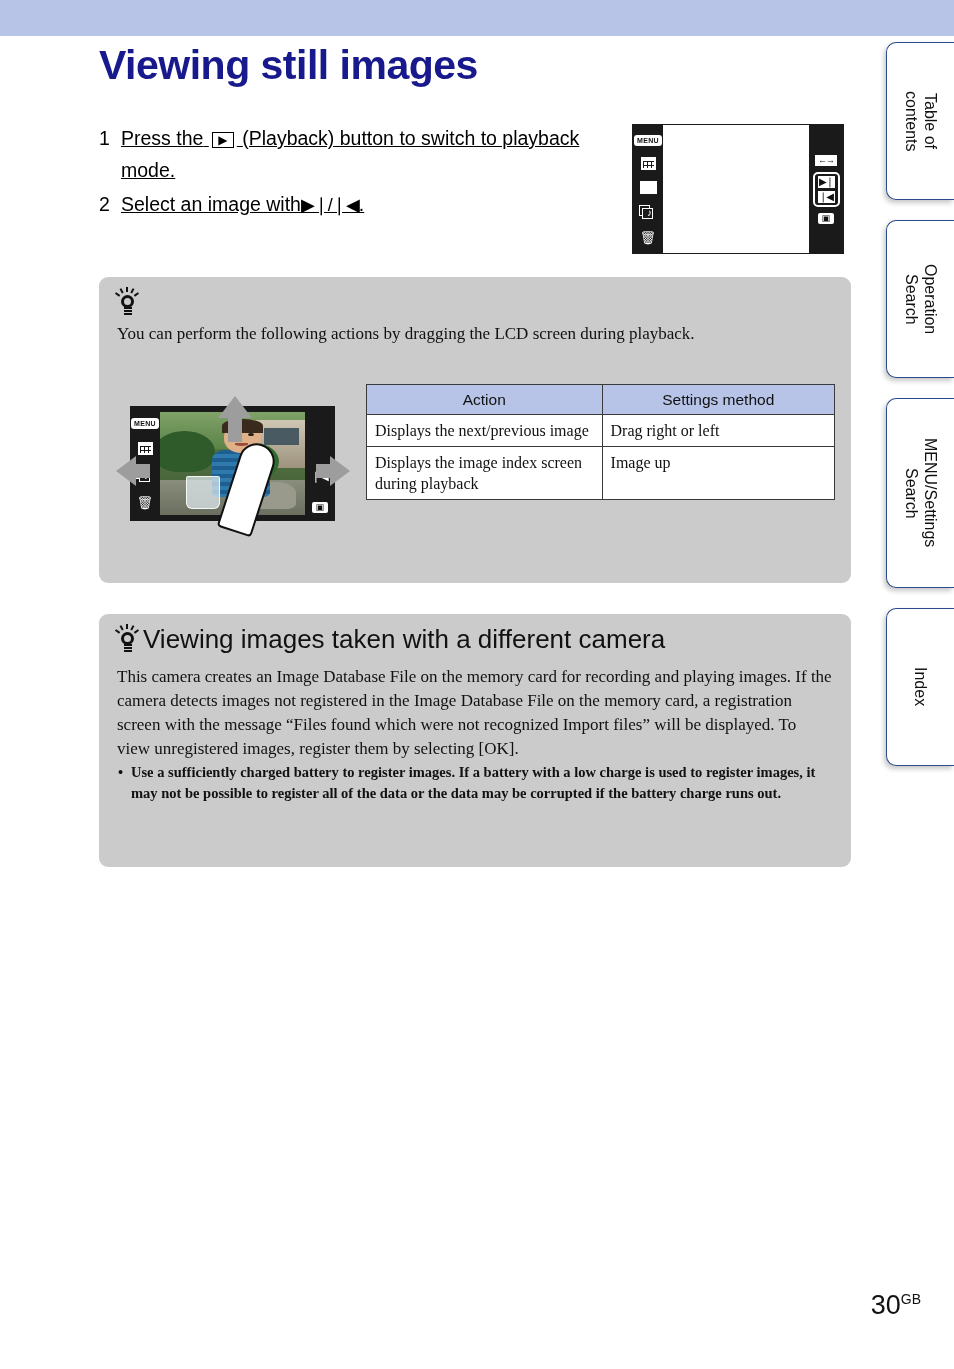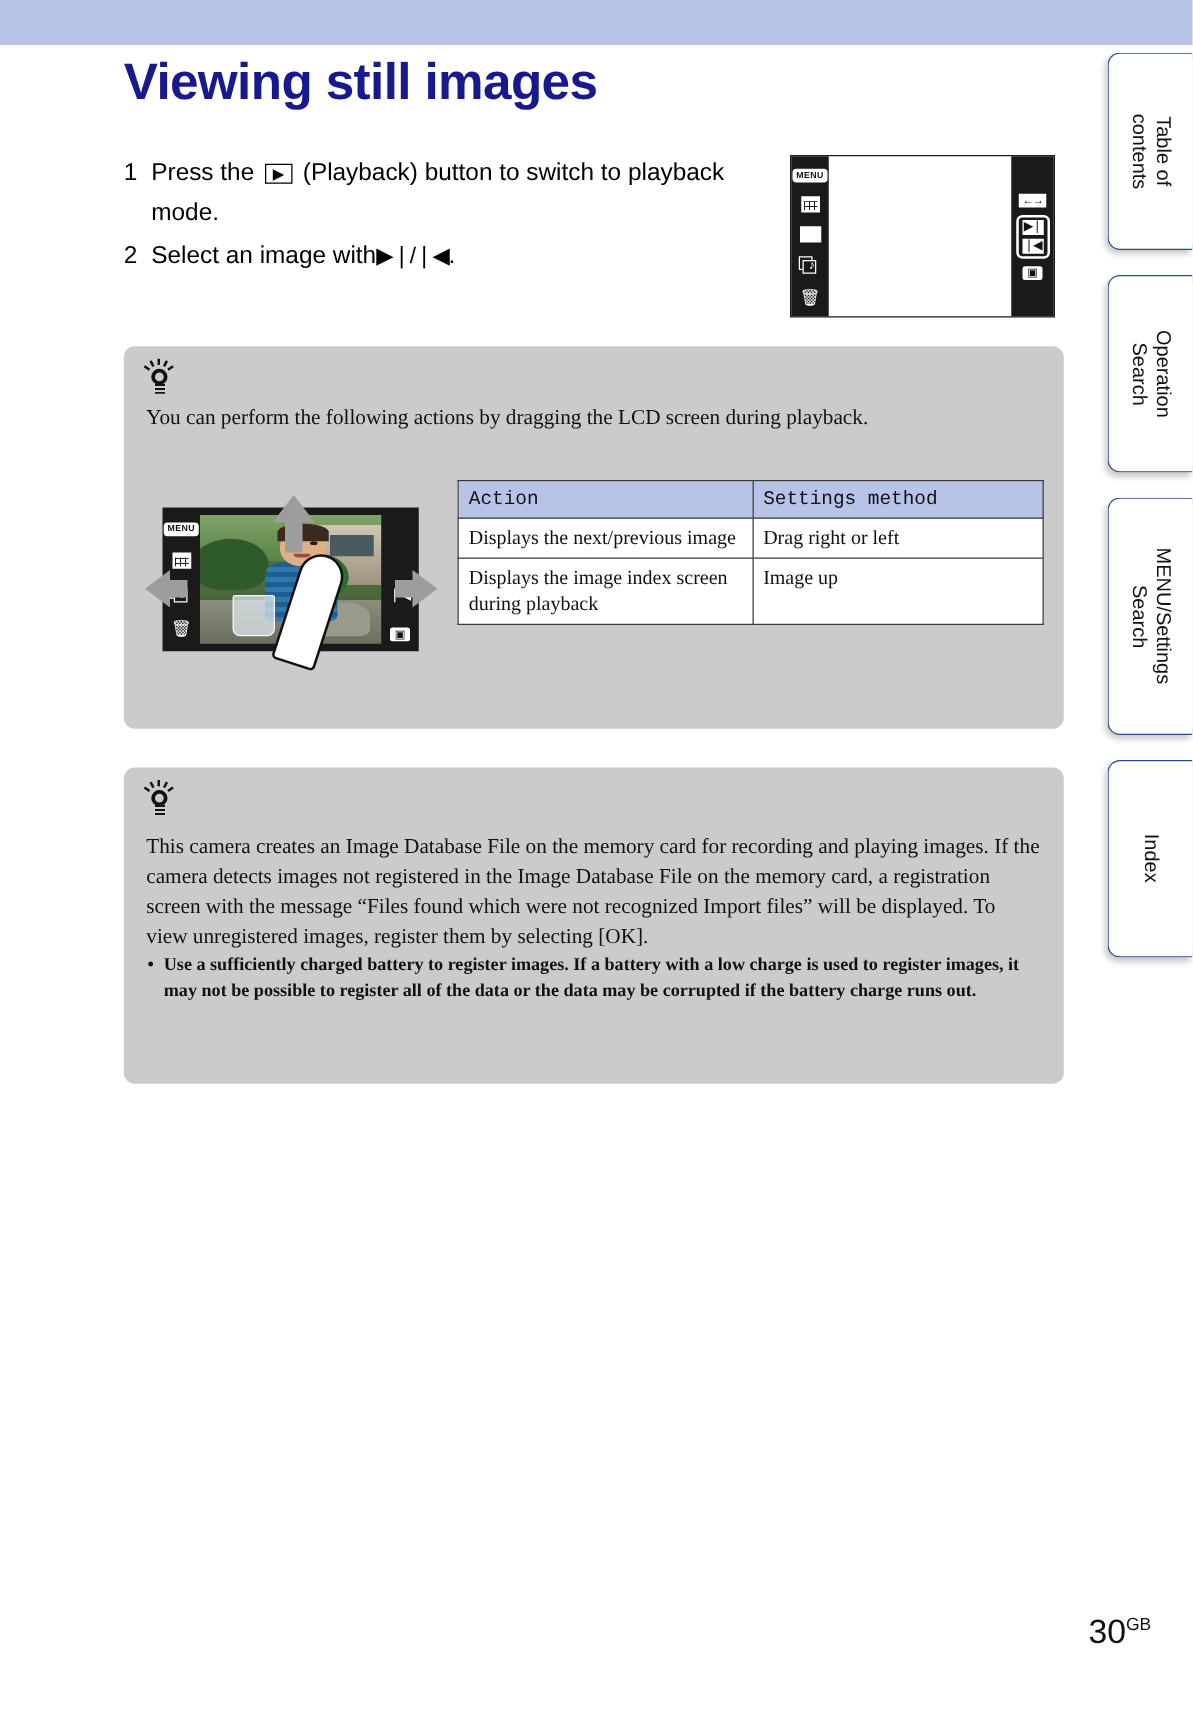--- a/index.html
+++ b/index.html
@@ -47,21 +47,21 @@
   }
   .step {
     display: flex;
     align-items: flex-start;
     margin-bottom: 2px;
   }
   .step-num {
     width: 22px;
     flex: 0 0 22px;
   }
-  .step-text { flex: 1 1 auto; }
+  .step-text { flex: 1 1 auto; text-decoration: underline; }
 
   
   .key-play {
     display: inline-block;
     border: 1.5px solid #000;
     width: 22px; height: 16px;
     line-height: 14px;
     text-align: center;
     font-size: 12px;
     vertical-align: 1px;
@@ -372,24 +372,25 @@
   }
   .drag-table th, .drag-table td {
     border: 1px solid #3a3a3a;
     text-align: left;
     vertical-align: top;
     padding: 5px 8px;
     line-height: 21px;
   }
   .drag-table th {
     background: #b7c4e8;
-    font-family: Liberation Mono, monospace;
+    font-family: Liberation Sans, sans-serif;
     font-weight: normal;
     font-size: 15.5px;
     padding: 4px 8px;
+    text-align: center;
   }
   .drag-table td { font-family: "Liberation Serif", serif; }
   .drag-table col.c1 { width: 236px; }
   .drag-table col.c2 { width: 233px; }
 
   
   .bullets {
     font-family: "Liberation Serif", serif;
     font-size: 14.5px;
     line-height: 21px;
@@ -591,20 +592,21 @@
   <div class="tip-head">
     <span class="bulb">
       <span class="glass"></span>
         <span class="base"></span>
       <span class="ray" style="transform:rotate(-55deg)"></span>
       <span class="ray" style="transform:rotate(-28deg)"></span>
       <span class="ray" style="transform:rotate(0deg)"></span>
       <span class="ray" style="transform:rotate(28deg)"></span>
       <span class="ray" style="transform:rotate(55deg)"></span>
     </span>
+    <span>Viewing images taken with a different camera</span>
   </div>
   <div class="tip-body" style="padding-top:10px">This camera creates an Image Database File on the memory card for recording and playing images. If the camera detects images not registered in the Image Database File on the memory card, a registration screen with the message “Files found which were not recognized Import files” will be displayed. To view unregistered images, register them by selecting [OK].</div>
   <div class="bullets">
     <ul>
       <li>Use a sufficiently charged battery to register images. If a battery with a low charge is used to register images, it may not be possible to register all of the data or the data may be corrupted if the battery charge runs out.</li>
     </ul>
   </div>
 </div>
 
 <div class="side-tabs">

